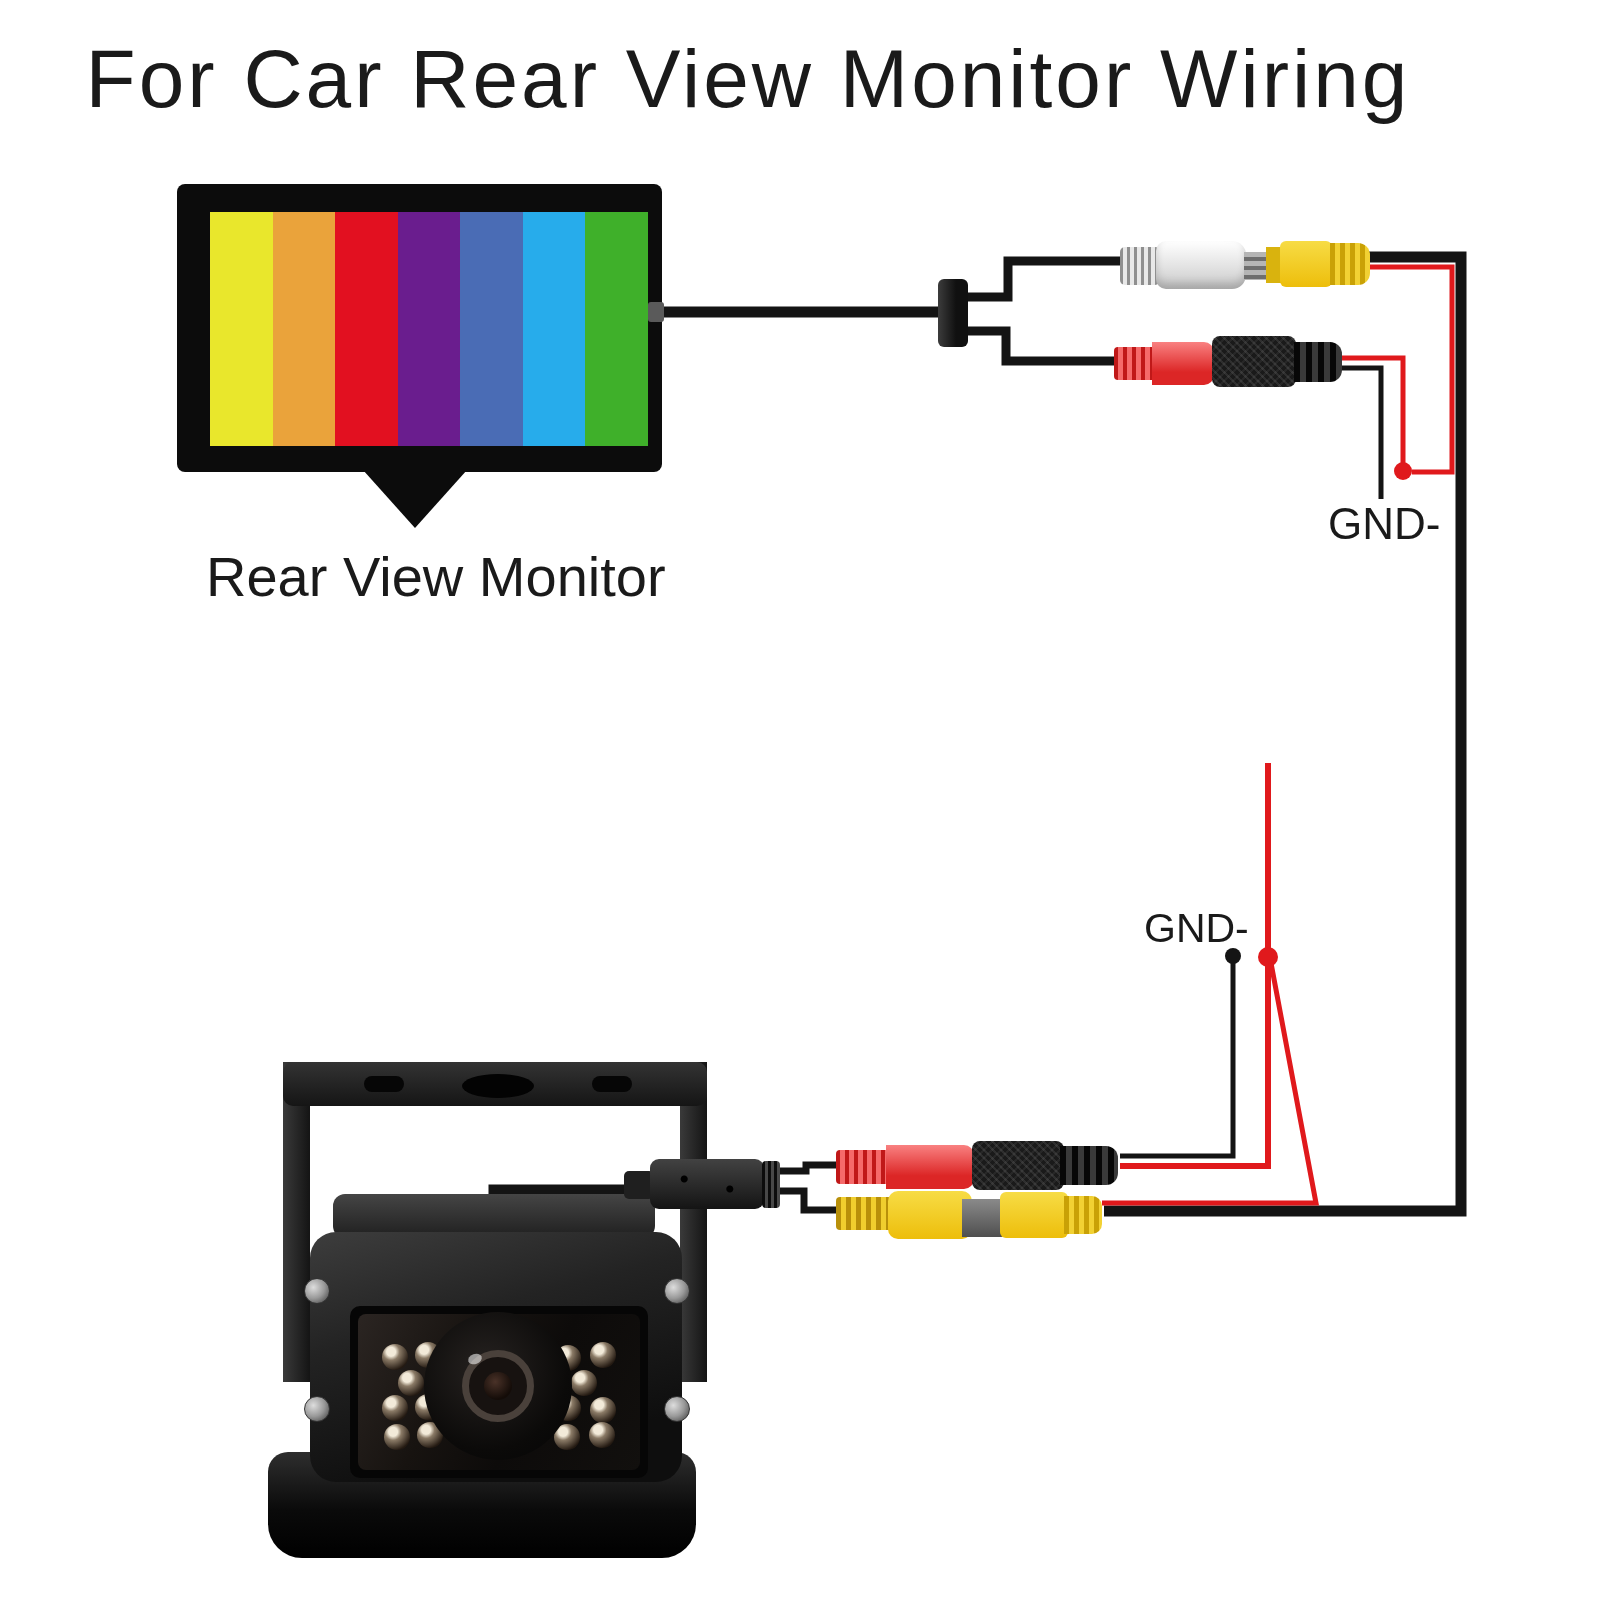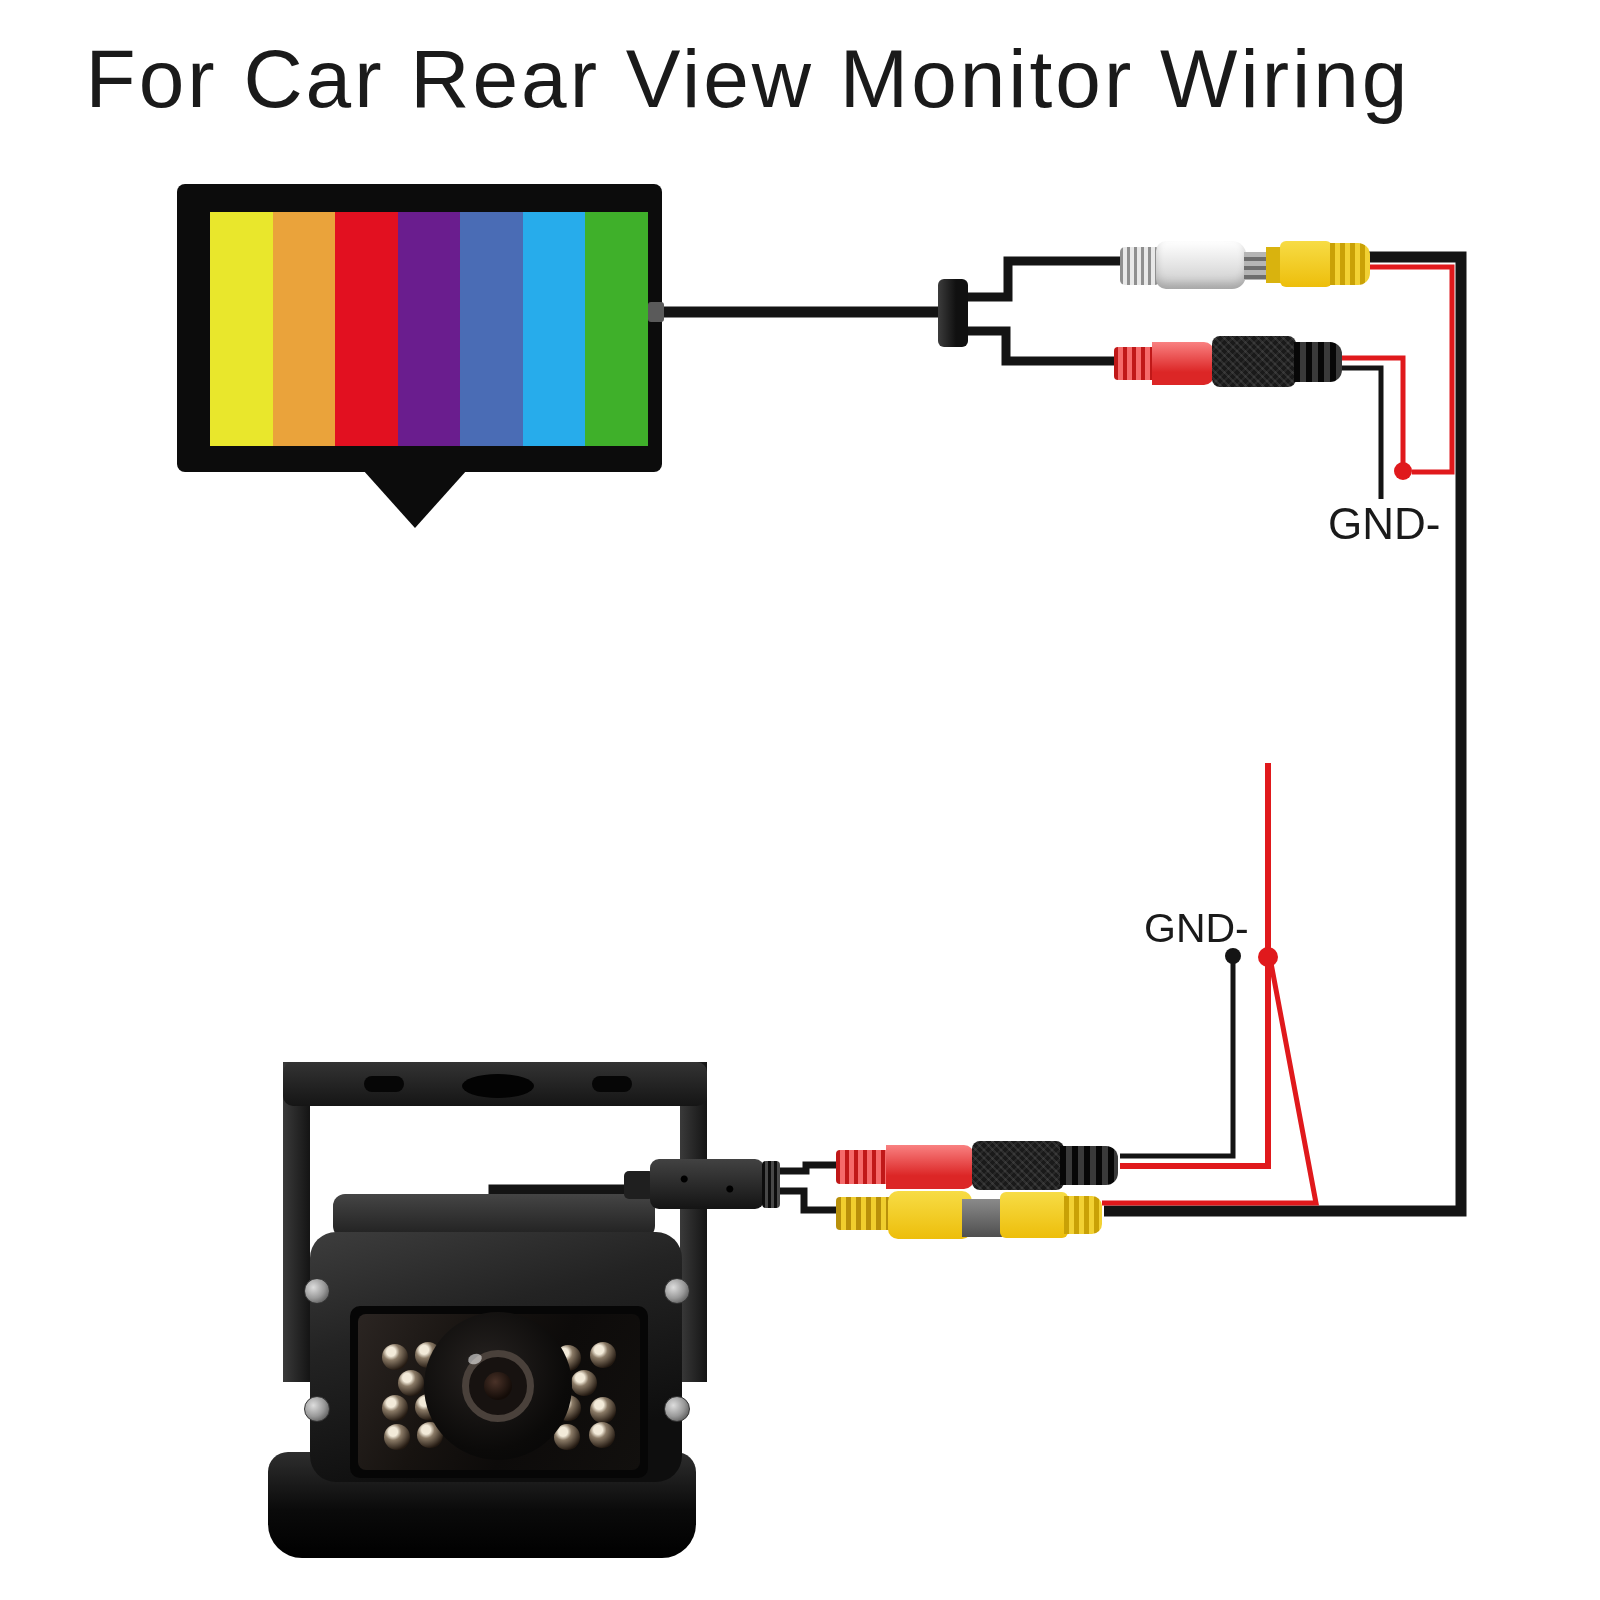--- a/index.html
+++ b/index.html
@@ -148,16 +148,17 @@
   <div class="screw" style="left:304px;top:1278px;"></div>
   <div class="screw" style="left:304px;top:1396px;"></div>
   <div class="screw" style="left:664px;top:1278px;"></div>
   <div class="screw" style="left:664px;top:1396px;"></div>
 
   <div class="abs" style="left:624px;top:1171px;width:30px;height:28px;background:#1f1f1f;border-radius:5px;"></div>
   <div class="abs" style="left:650px;top:1159px;width:114px;height:50px;border-radius:9px;background:linear-gradient(180deg,#424242,#141414);background-image:radial-gradient(circle at 30% 40%, #000 3px, transparent 4px),radial-gradient(circle at 70% 60%, #000 3px, transparent 4px),linear-gradient(180deg,#424242,#141414);"></div>
   <div class="abs" style="left:762px;top:1161px;width:18px;height:47px;border-radius:4px;background:repeating-linear-gradient(90deg,#0c0c0c 0 3px,#484848 3px 6px);"></div>
 
   <div class="txt" id="title">For Car Rear View Monitor Wiring</div>
+  <div class="txt" id="monitor-label">Rear View Monitor</div>
   <div class="txt" id="gnd-top">GND-</div>
   <div class="txt" id="gnd-mid">GND-</div>
 
 </div>
 
 </body></html>

